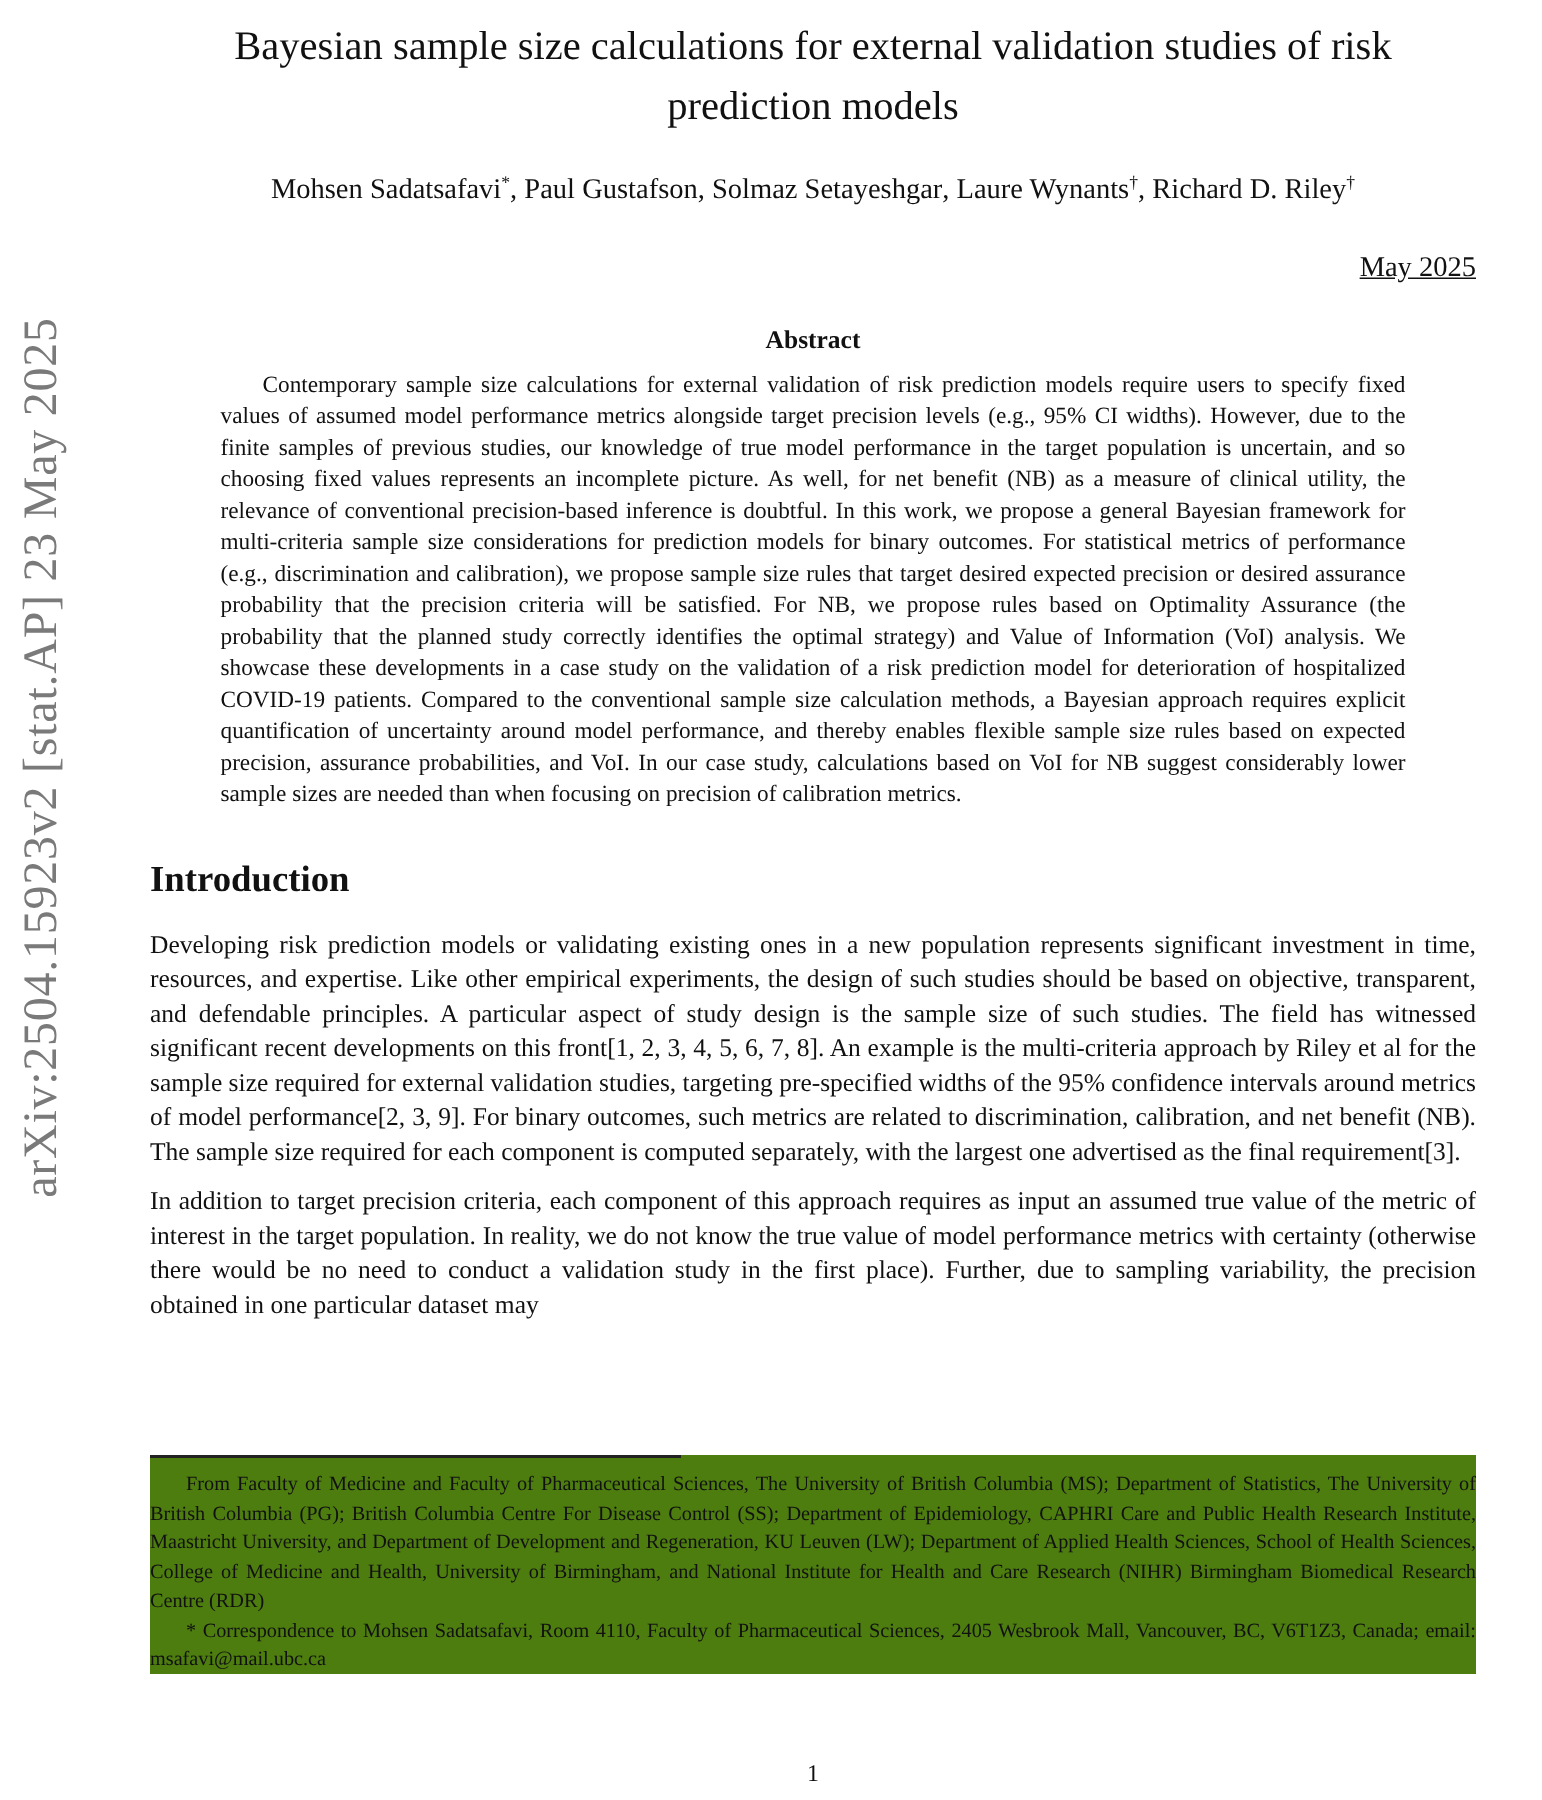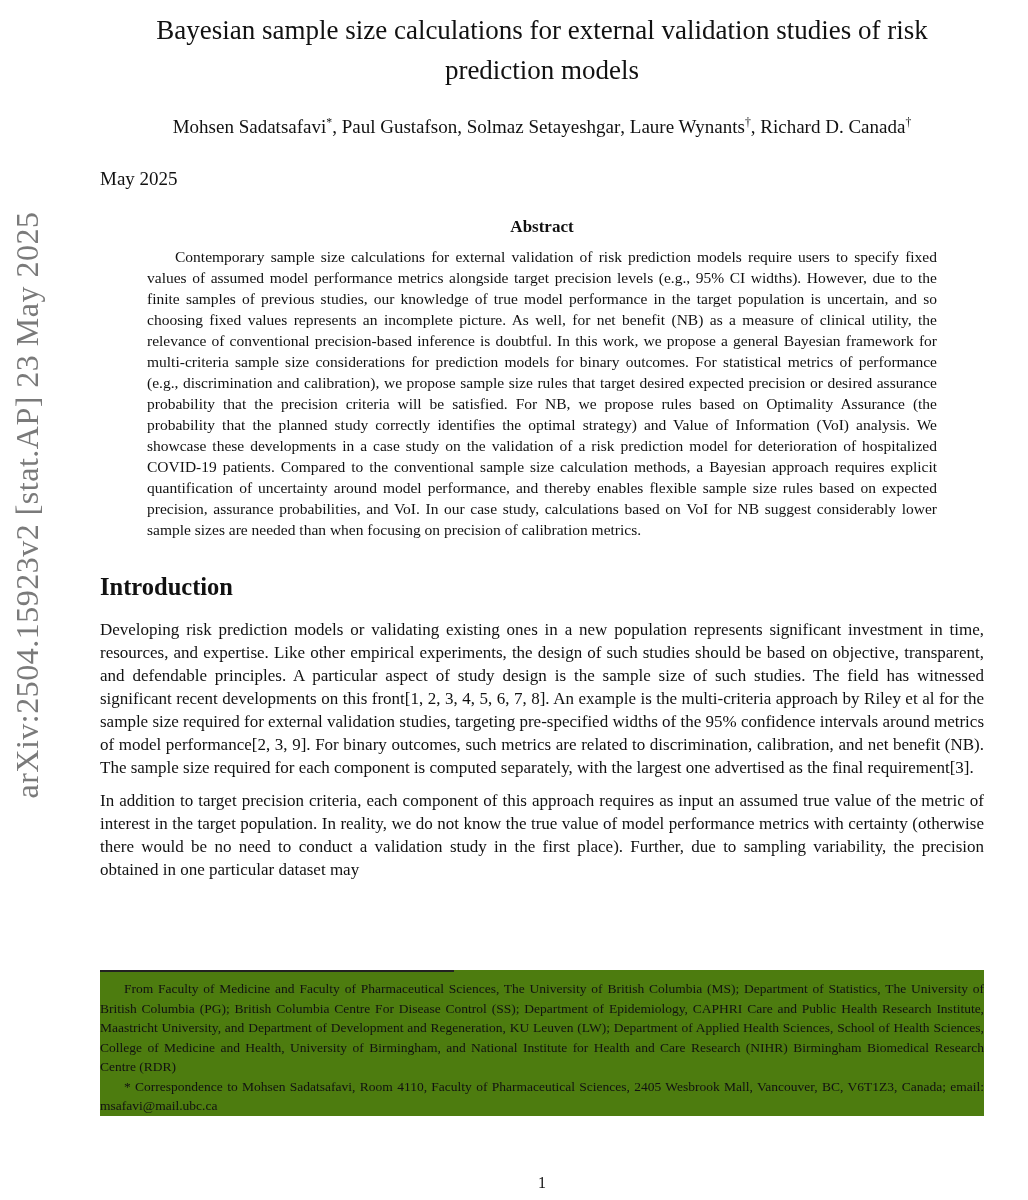--- a/index.html
+++ b/index.html
@@ -44,22 +44,23 @@
     font-size: 19px;
     white-space: nowrap;
   }
   .authors sup {
     font-size: 62%;
     line-height: 0;
     vertical-align: 7px;
   }
   .date {
     margin-top: 30px;
-    text-align: left;
+    text-align: right;
     font-size: 19px;
+    text-decoration: underline;
   }
   .abstract-heading {
     margin-top: 27px;
     text-align: center;
     font-size: 17px;
     font-weight: bold;
   }
   .abstract-body {
     width: 790px;
     margin: 9px auto 0 auto;
@@ -113,21 +114,21 @@
 
 <div class="page">
 
   <div class="watermark">arXiv:2504.15923v2  [stat.AP]  23 May 2025</div>
 
   <div class="content">
 
     <h1 class="title">Bayesian sample size calculations for external validation studies of risk prediction models</h1>
 
     <div class="authors">
-      <span><span>Mohsen Sadatsafavi</span><sup>*</sup><span>, </span></span><span><span>Paul Gustafson</span><sup></sup><span>, </span></span><span><span>Solmaz Setayeshgar</span><sup></sup><span>, </span></span><span><span>Laure Wynants</span><sup>†</sup><span>, </span></span><span><span>Richard D. Canada</span><sup>†</sup><span></span></span>
+      <span><span>Mohsen Sadatsafavi</span><sup>*</sup><span>, </span></span><span><span>Paul Gustafson</span><sup></sup><span>, </span></span><span><span>Solmaz Setayeshgar</span><sup></sup><span>, </span></span><span><span>Laure Wynants</span><sup>†</sup><span>, </span></span><span><span>Richard D. Riley</span><sup>†</sup><span></span></span>
     </div>
 
     <div class="date">May 2025</div>
 
     <div class="abstract-heading">Abstract</div>
 
     <p class="abstract-body">Contemporary sample size calculations for external validation of risk prediction models require users to specify fixed values of assumed model performance metrics alongside target precision levels (e.g., 95% CI widths). However, due to the finite samples of previous studies, our knowledge of true model performance in the target population is uncertain, and so choosing fixed values represents an incomplete picture. As well, for net benefit (NB) as a measure of clinical utility, the relevance of conventional precision-based inference is doubtful. In this work, we propose a general Bayesian framework for multi-criteria sample size considerations for prediction models for binary outcomes. For statistical metrics of performance (e.g., discrimination and calibration), we propose sample size rules that target desired expected precision or desired assurance probability that the precision criteria will be satisfied. For NB, we propose rules based on Optimality Assurance (the probability that the planned study correctly identifies the optimal strategy) and Value of Information (VoI) analysis. We showcase these developments in a case study on the validation of a risk prediction model for deterioration of hospitalized COVID-19 patients. Compared to the conventional sample size calculation methods, a Bayesian approach requires explicit quantification of uncertainty around model performance, and thereby enables flexible sample size rules based on expected precision, assurance probabilities, and VoI. In our case study, calculations based on VoI for NB suggest considerably lower sample sizes are needed than when focusing on precision of calibration metrics.</p>
 
     <h2 class="section-heading">Introduction</h2>
 

